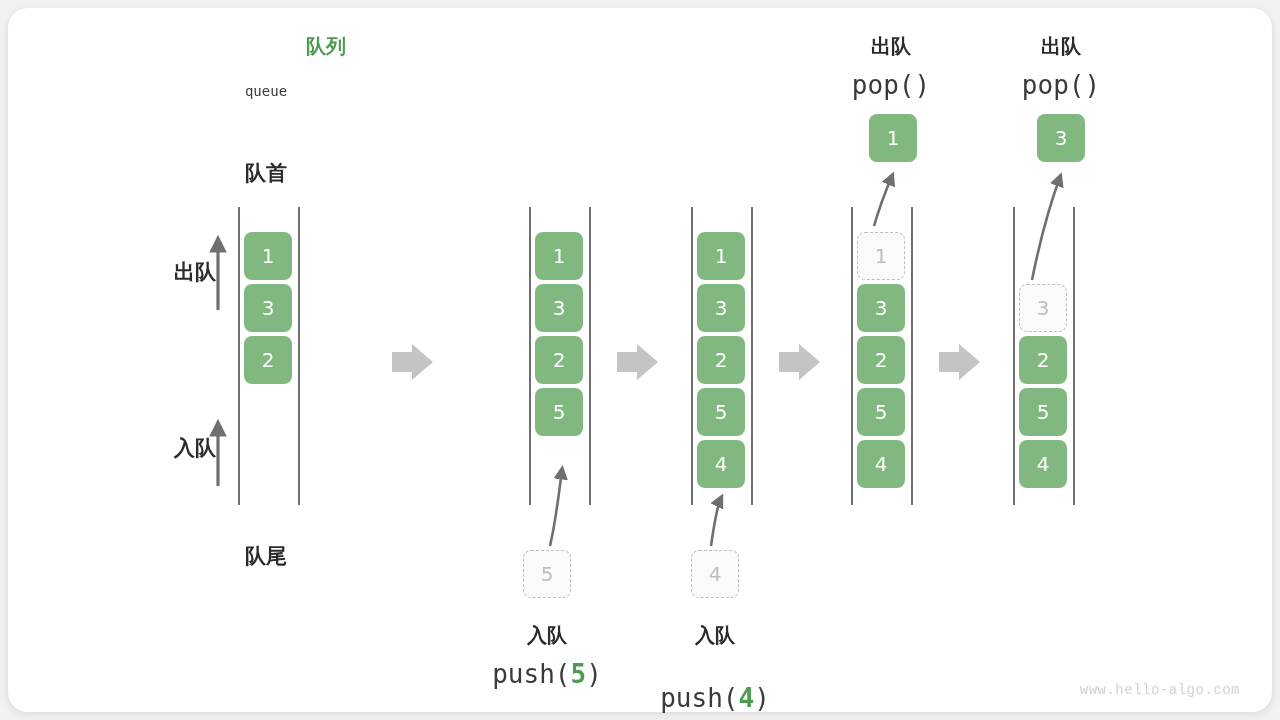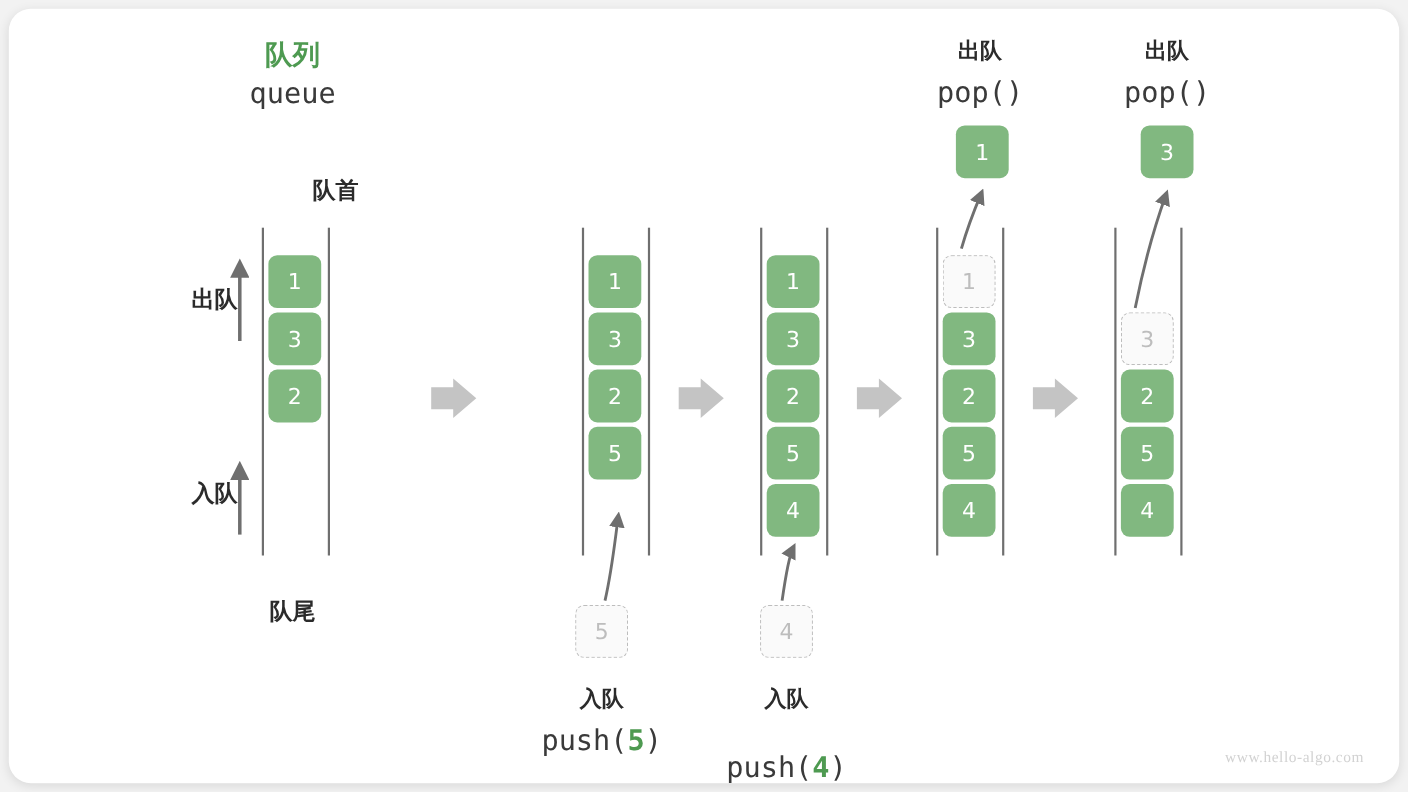--- a/index.html
+++ b/index.html
@@ -41,35 +41,37 @@
     text-align: center;
   }
   .mono {
     position: absolute;
     font-family: "DejaVu Sans Mono", "Liberation Mono", monospace;
     color: #3a3a3a;
     white-space: nowrap;
     text-align: center;
   }
   .title-cn {
-    font-size: 25px;
+    font-size: 20px;
     color: #4e9a51;
+    text-align: right;
   }
   .title-en {
-    font-size: 26px;
+    font-size: 14px;
+    margin-top: 12px;
   }
   .side-label { font-size: 21px; }
   .op-cn { font-size: 20px; }
   .op-code { font-size: 26px; }
   .accent { color: #4e9a51; font-weight: bold; }
   .watermark {
     position: absolute;
     right: 40px;
     bottom: 22px;
-    font-family: Liberation Serif, serif;
+    font-family: Liberation Mono, monospace;
     font-size: 14px;
     color: #d2d2d2;
     letter-spacing: 0.5px;
     white-space: nowrap;
   }
   
   .rail {
     position: absolute;
     width: 1.6px;
     background: #6f6f6f;
@@ -107,21 +109,21 @@
 <body>
 
 <div id="stage">
   <div id="card"></div>
 
   <div class="layer">
 
     <div class="cn title-cn" style="left:186px; top:33px; width:160px;">队列</div>
     <div class="mono title-en" style="left:186px; top:71px; width:160px;">queue</div>
 
-    <div class="cn side-label" style="left:206px; top:159px; width:120px;text-align:right;">队首</div>
+    <div class="cn side-label" style="left:206px; top:159px; width:120px;">队首</div>
     <div class="cn side-label" style="left:206px; top:542px; width:120px;">队尾</div>
 
     <div class="cn side-label" style="left:136px; top:258px; width:80px; text-align:right;">出队</div>
     <div class="cn side-label" style="left:136px; top:434px; width:80px; text-align:right;">入队</div>
 
     <div>
       <div class="rail" style="left:238px; top:207px; height:298px;"></div>
       <div class="rail" style="left:298px; top:207px; height:298px;"></div>
       <div class="cell" style="left:244px; top:232px;">1</div>
       <div class="cell" style="left:244px; top:284px;">3</div>

